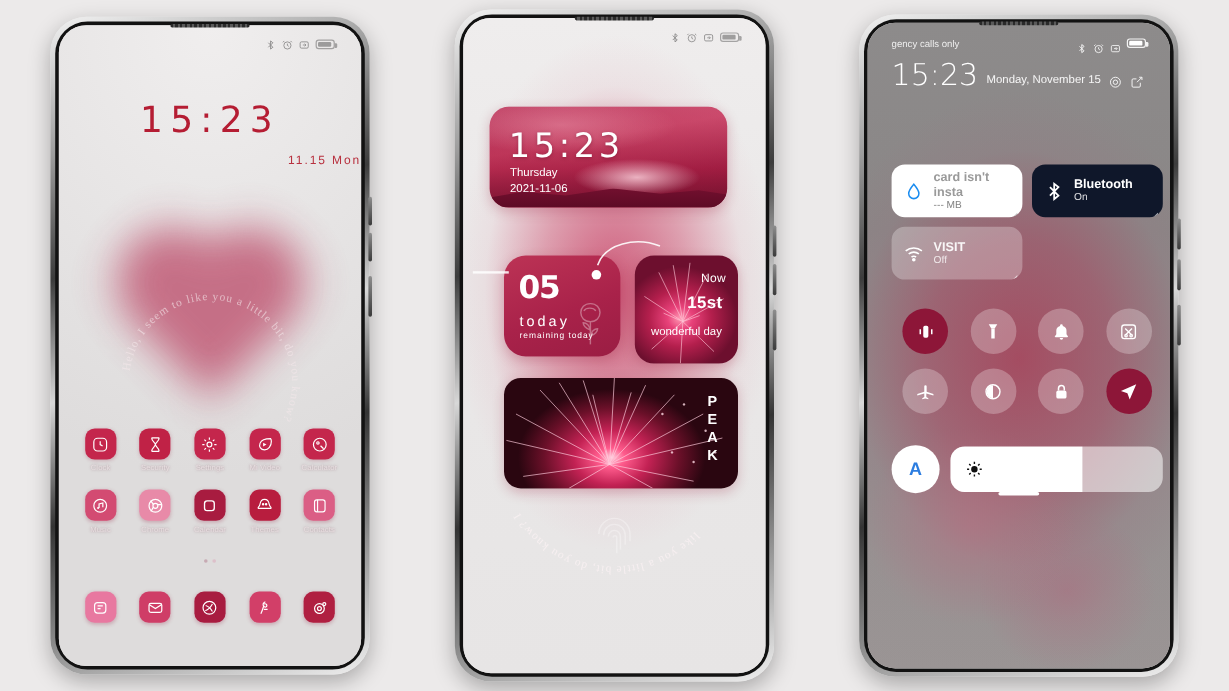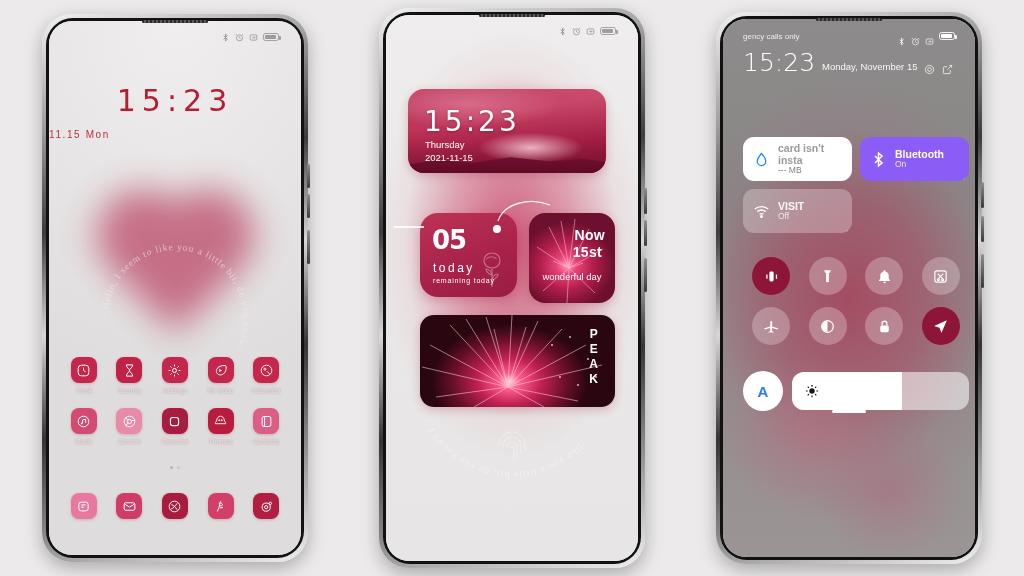--- a/index.html
+++ b/index.html
@@ -63,21 +63,21 @@
   .battery::after{content:"";position:absolute;right:-2.5px;top:2px;width:1.5px;height:4px;background:rgba(60,60,60,.55);border-radius:0 1px 1px 0;}
   .battery i{position:absolute;left:1px;top:1px;bottom:1px;width:11px;background:rgba(60,60,60,.6);border-radius:1px;display:block;}
 
   .p1-clock{
     position:absolute; top:62px; left:0; right:0; text-align:center;
     font-size:30px; letter-spacing:6px; color:#b51d33; font-weight:400;
     font-family:"DejaVu Sans", sans-serif;
     z-index:12;
   }
   .p1-date{
-    position:absolute; top:108px; left:0; right:0; text-align:left;
+    position:absolute; top:108px; left:0; right:0; text-align:right;
     font-size:10px; letter-spacing:1.6px; color:#b8313f; z-index:12;
   }
 
   
   .heart-wrap{
     position:absolute; left:50%; top:185px; transform:translateX(-50%);
     width:235px; height:215px; z-index:3;
   }
   .heart{
     position:absolute; left:50%; top:16px; transform:translateX(-50%) rotate(-45deg);
@@ -191,21 +191,21 @@
     position:absolute; left:8px; top:211px; width:30px; height:1.5px; background:rgba(255,255,255,.85); z-index:15;
   }
 
   .w-now{
     position:absolute; left:143px; top:198px; width:86px; height:90px;
     border-radius:16px; z-index:14; overflow:hidden;
     box-shadow:0 3px 10px rgba(150,30,60,.25);
     background:radial-gradient(55% 48% at 44% 58%, #ff9ab5 0%, #e8427a 22%, #b41f4d 55%, #6d0f2e 100%);
   }
   .fw{ position:absolute; inset:0; }
-  .w-now .t1{ position:absolute; right:10px; top:14px; font-size:14px; color:#fff; font-weight:700; letter-spacing:.3px;}
+  .w-now .t1{ position:absolute; right:10px; top:14px; font-size:10px; color:#fff; font-weight:400; letter-spacing:.3px;}
   .w-now .t2{ position:absolute; right:13px; top:31px; font-size:14px; color:#fff; font-weight:600; letter-spacing:.3px;}
   .w-now .t3{ position:absolute; left:0; right:0; text-align:center; top:58px; font-size:9.5px; color:#fff; }
 
   .w-peak{
     position:absolute; left:34px; top:300px; width:195px; height:92px;
     border-radius:14px; z-index:14; overflow:hidden;
     box-shadow:0 3px 10px rgba(150,30,60,.25);
     background:radial-gradient(40% 62% at 46% 72%, #ffd0de 0%, #ff5c8d 14%, #c32254 40%, #6b1029 72%, #2a0610 100%);
   }
   .w-peak .pk{
@@ -264,21 +264,21 @@
   .tile .tico{ width:17px;height:17px; flex:0 0 17px;}
   .tile .tico svg{width:100%;height:100%; display:block;}
   .tile .ttxt{ display:flex; flex-direction:column; line-height:1.15; }
   .tile .tt{ font-size:10.5px; font-weight:600; }
   .tile .ts{ font-size:8.5px; opacity:.85; }
   .tile .corner{ position:absolute; right:4px; bottom:3px; width:7px;height:7px; opacity:.65;}
   .tile .corner svg{width:100%;height:100%;}
   .tile.white{ background:#fff; }
   .tile.white .tt{ color:#9a9a9a; }
   .tile.white .ts{ color:#6b6b6b; }
-  .tile.dark{ background:#8b5cf6; }
+  .tile.dark{ background:#0f172a; }
   .tile.dark .tt, .tile.dark .ts{ color:#fff; }
   .tile.ghost{ background:rgba(255,255,255,.28); }
   .tile.ghost .tt, .tile.ghost .ts{ color:rgba(255,255,255,.92); }
   .tile.ghost-dim{ background:rgba(255,255,255,.20); }
   .tile.ghost-dim .tt, .tile.ghost-dim .ts{ color:rgba(255,255,255,.82); }
 
   .p3-toggles{
     position:absolute; left:20px; top:238px; width:226px;
     display:grid; grid-template-columns:repeat(4,1fr); row-gap:12px; justify-items:center; z-index:20;
   }
@@ -553,21 +553,21 @@
         <span class="battery">
             <i></i>
           </span>
       </div>
 
       <div class="w-clock">
         <div class="sky"></div>
         <div class="hill"></div>
         <div class="w-clock-time">15:23</div>
         <div class="w-clock-day">Thursday</div>
-        <div class="w-clock-date">2021-11-15</div>
+        <div class="w-clock-date">2021-11-06</div>
       </div>
 
       <div class="w-line"></div>
       <svg class="w-curve" viewBox="0 0 58 26">
         <path d="M2 24 C 8 6, 34 0, 54 8" fill="none" stroke="rgba(255,255,255,.9)" stroke-width="1.3"></path>
       </svg>
 
       <div class="w-hours">
         <div class="num">05</div>
         <div class="lab">today</div>

